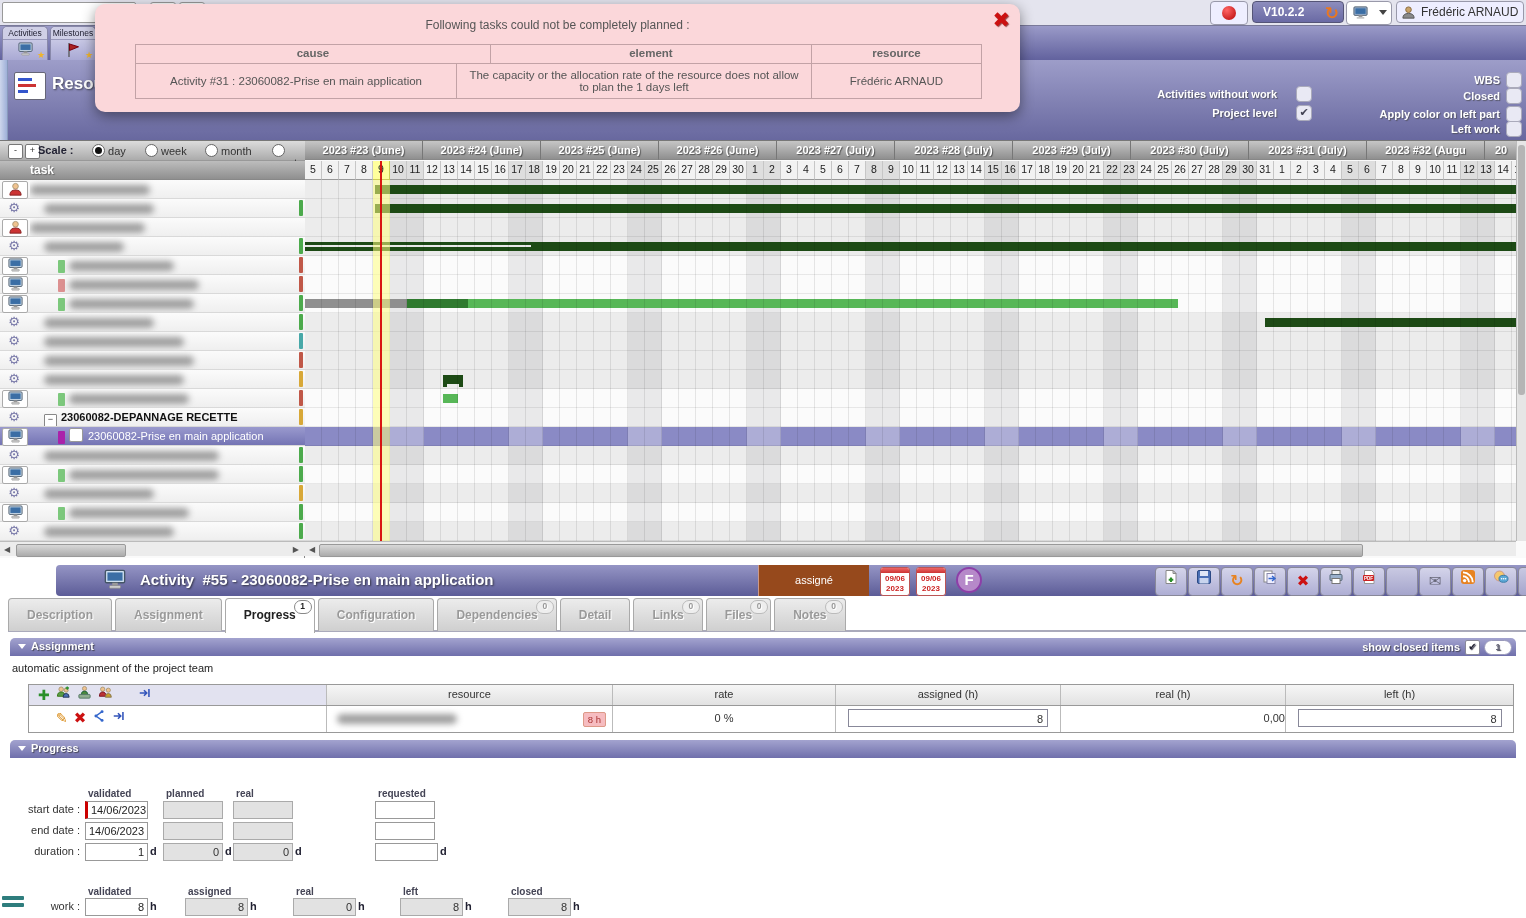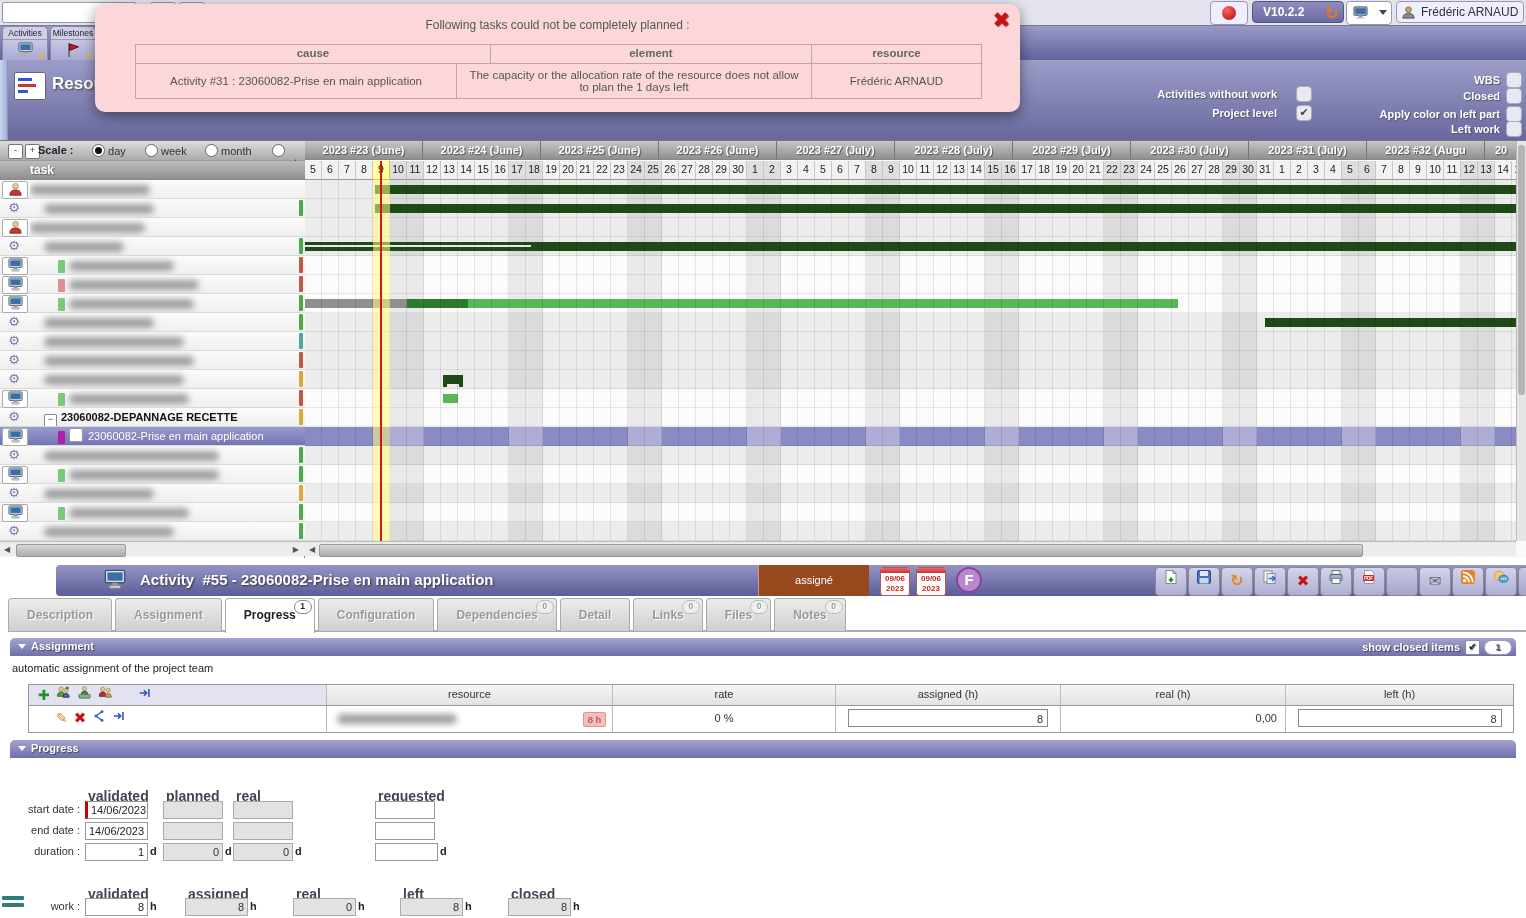--- a/index.html
+++ b/index.html
@@ -138,21 +138,21 @@
   .at-cell{border-right:1px solid #bbb;box-sizing:border-box;font-size:11px;color:#333;text-align:center;line-height:19px;}
   .at-cell:last-child{border-right:none;}
   .at-drow{display:flex;height:26px;background:#fff;}
   .at-drow .at-cell{line-height:25px;}
   .icon-sp{display:inline-block;margin:0 3px;vertical-align:middle;}
   .hbadge{display:inline-block;background:#f6bcc0;border:1px solid #d98;color:#a33;font-size:9.5px;padding:0 4px;height:13px;line-height:13px;border-radius:2px;}
   .num-input{display:inline-block;background:#fff;border:1px solid #889;height:18px;line-height:18px;text-align:right;padding-right:4px;box-sizing:border-box;}
 
   .graybar{position:absolute;left:28px;width:1472px;height:18px;background:linear-gradient(#f8f8f8,#e2e2e2);border:1px solid #ccc;box-sizing:border-box;color:#555;font-size:11px;text-align:center;line-height:17px;}
   .fld-label{position:absolute;width:100px;text-align:right;color:#333;font-size:11px;}
-  .fld-head{position:absolute;font-weight:bold;color:#445;font-size:14px;}
+  .fld-head{position:absolute;font-weight:bold;color:#445;font-size:10px;}
   .fld-box{position:absolute;height:18px;border:1px solid #999;box-sizing:border-box;background:#fff;font-size:11px;line-height:16px;padding:0 3px;}
   .fld-box.gray{background:#e2e2e2;border-color:#aaa;color:#333;}
   .fld-box.right{text-align:right;}
   .fld-box.redreq{border-left:3px solid #c00;}
   .unit{position:absolute;font-size:11px;font-weight:bold;color:#223;}
   #dragdots{position:absolute;left:2px;top:336px;width:22px;}
   #dragdots .b{height:4px;background:#2e7d7d;margin-bottom:3px;border-radius:1px;}
 
   
   #dialog{position:absolute;left:95px;top:4px;width:925px;height:108px;background:#fbd7da;border-radius:10px;box-shadow:0 4px 14px rgba(0,0,0,0.45);z-index:50;}
@@ -650,21 +650,21 @@
                 <path d="M11.5 3 L4.5 8 L11.5 13" stroke="#36c" stroke-width="1.6" fill="none"></path>
                 <circle cx="11.5" cy="3" r="1.7" fill="#36c"></circle>
                 <circle cx="4.5" cy="8" r="1.7" fill="#36c"></circle>
                 <circle cx="11.5" cy="13" r="1.7" fill="#36c"></circle>
               </svg></span><span class="icon-sp"><svg viewBox="0 0 16 16" width="14" height="14">
                 <path d="M2 8 L9.5 8 M6.8 4.8 L10 8 L6.8 11.2 M12.5 3.5 L12.5 12.5" stroke="#3355bb" stroke-width="1.8" fill="none"></path>
               </svg></span></div>
           <div class="at-cell" style="width: 286px; text-align: left; padding-left: 10px; position: relative;"><span class="blurbar" style="width: 120px;"></span><span class="hbadge" style="position: absolute; right: 6px; top: 6px;">8 h</span></div>
           <div class="at-cell" style="width: 223px;">0 %</div>
           <div class="at-cell" style="width: 225px;"><span class="num-input" style="width: 200px; margin-top: 3px;">8</span></div>
-          <div class="at-cell" style="width: 225px; text-align: right; padding-right: 8px;">0,00</div>
+          <div class="at-cell" style="width: 225px; text-align: right; ">0,00</div>
           <div class="at-cell" style="width: 227px;"><span class="num-input" style="width: 204px; margin-top: 3px;">8</span></div>
         </div>
       </div>
 
     <div class="sect-head" style="top:180px;">
       <span class="tri"></span><span>Progress</span>
     </div>
     <div id="dates-form">
         <div class="fld-head" style="left: 88px; top: 228px;">validated</div>
         <div class="fld-head" style="left: 166px; top: 228px;">planned</div>

